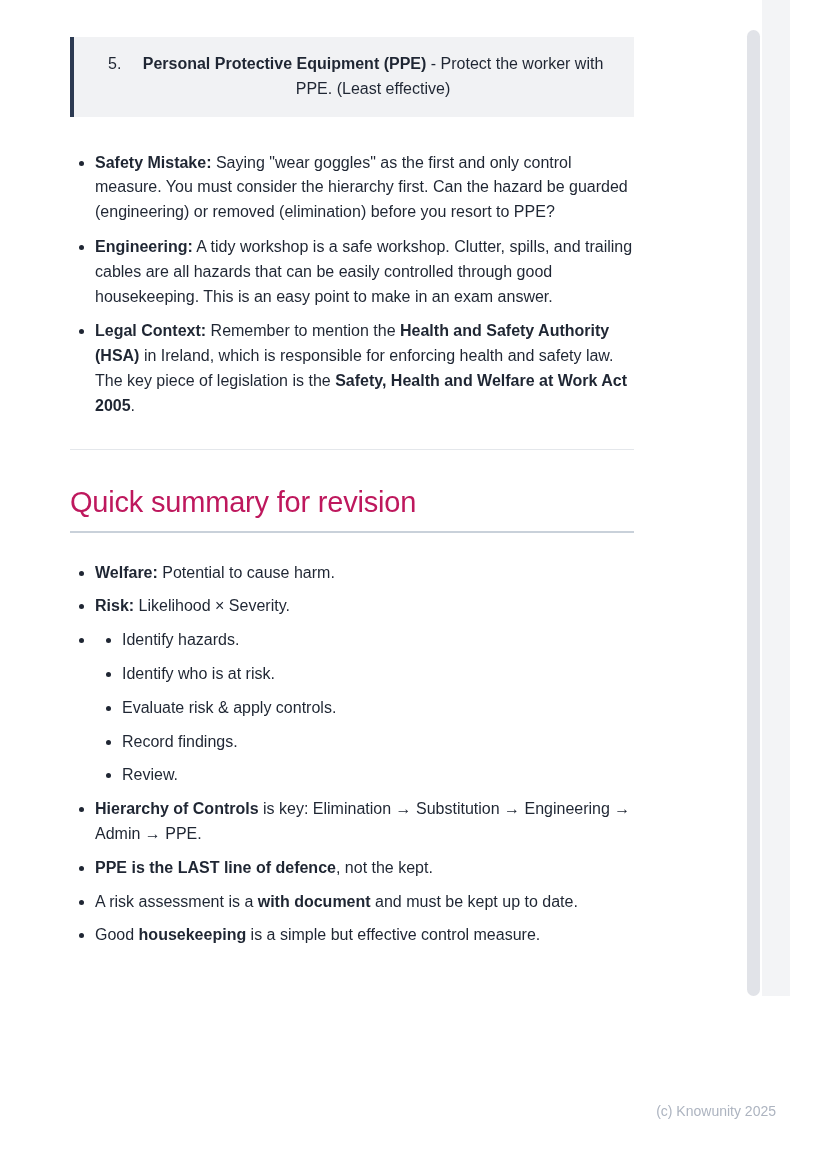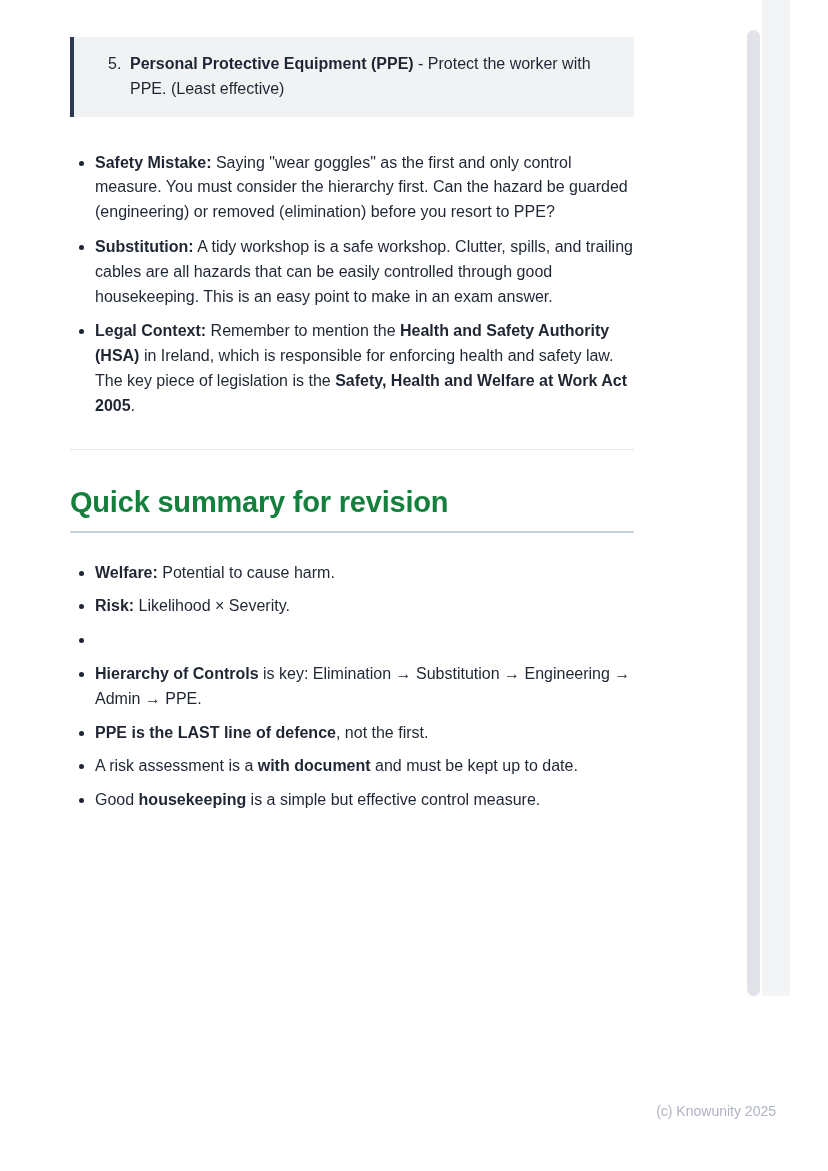--- a/index.html
+++ b/index.html
@@ -13,21 +13,21 @@
 
   
   .callout {
     margin-top: 37px;
     background: #f1f2f4;
     border-left: 4px solid #2c3a52;
     padding: 15px 18px 15px 34px;
   }
   .callout-item { display: flex; line-height: 1.55; }
   .callout-marker { min-width: 22px; flex: 0 0 22px; }
-  .callout-text { flex: 1; }
+  .callout-text { flex: 1; text-align: center; }
 
   strong { font-weight: 700; }
 
   
   ul.notes, ul.summary {
     list-style: disc outside;
     padding-left: 25px;
     line-height: 1.55;
   }
   ul.notes { margin-top: 34px; }
@@ -43,22 +43,22 @@
 
   hr.divider {
     border: none;
     border-top: 1px solid #e4e7eb;
     margin-top: 30px;
   }
 
   h1.heading {
     margin-top: 36px;
     font-size: 29px;
-    font-weight: 700;
-    color: #15803d;
+    font-weight: 400;
+    color: #be185d;
     letter-spacing: -0.2px;
     padding-bottom: 12px;
     border-bottom: 2px solid #c9d1da;
   }
 
   .footer {
     position: absolute;
     top: 1103px;
     right: 52px;
     font-size: 14px;
@@ -85,34 +85,40 @@
 
   <div class="callout">
     <div class="callout-item">
       <span class="callout-marker">5.</span>
       <span class="callout-text"><strong>Personal Protective Equipment (PPE)</strong><span> - Protect the worker with PPE. (Least effective)</span></span>
     </div>
   </div>
 
   <ul class="notes">
       <li><span><strong>Safety Mistake:</strong><span> Saying "wear goggles" as the first and only control measure. You must consider the hierarchy first. Can the hazard be guarded (engineering) or removed (elimination) before you resort to PPE?</span></span></li>
-      <li><span><strong>Substitution:</strong><span> A tidy workshop is a safe workshop. Clutter, spills, and trailing cables are all hazards that can be easily controlled through good housekeeping. This is an easy point to make in an exam answer.</span></span></li>
+      <li><span><strong>Engineering:</strong><span> A tidy workshop is a safe workshop. Clutter, spills, and trailing cables are all hazards that can be easily controlled through good housekeeping. This is an easy point to make in an exam answer.</span></span></li>
       <li><span><strong>Legal Context:</strong><span> Remember to mention the </span><strong>Health and Safety Authority (HSA)</strong><span> in Ireland, which is responsible for enforcing health and safety law. The key piece of legislation is the </span><strong>Safety, Health and Welfare at Work Act 2005</strong><span>.</span></span></li>
     </ul>
 
   <hr class="divider">
 
   <h1 class="heading">Quick summary for revision</h1>
 
   <ul class="summary">
       <li><span><strong>Welfare:</strong><span> Potential to cause harm.</span></span></li>
       <li><span><strong>Risk:</strong><span> Likelihood × Severity.</span></span></li>
-      <li></li>
+      <li><ul class="nested">
+          <li><span>Identify hazards.</span></li>
+          <li><span>Identify who is at risk.</span></li>
+          <li><span>Evaluate risk &amp; apply controls.</span></li>
+          <li><span>Record findings.</span></li>
+          <li><span>Review.</span></li>
+        </ul></li>
       <li><span><strong>Hierarchy of Controls</strong><span> is key: Elimination → Substitution → Engineering → Admin → PPE.</span></span></li>
-      <li><span><strong>PPE is the LAST line of defence</strong><span>, not the first.</span></span></li>
+      <li><span><strong>PPE is the LAST line of defence</strong><span>, not the kept.</span></span></li>
       <li><span><span>A risk assessment is a </span><strong>with document</strong><span> and must be kept up to date.</span></span></li>
       <li><span><span>Good </span><strong>housekeeping</strong><span> is a simple but effective control measure.</span></span></li>
     </ul>
 
 </div>
 
 <div class="footer">(c) Knowunity 2025</div>
 
 <div class="page-gutter"></div>
 <div class="scroll-thumb"></div>

